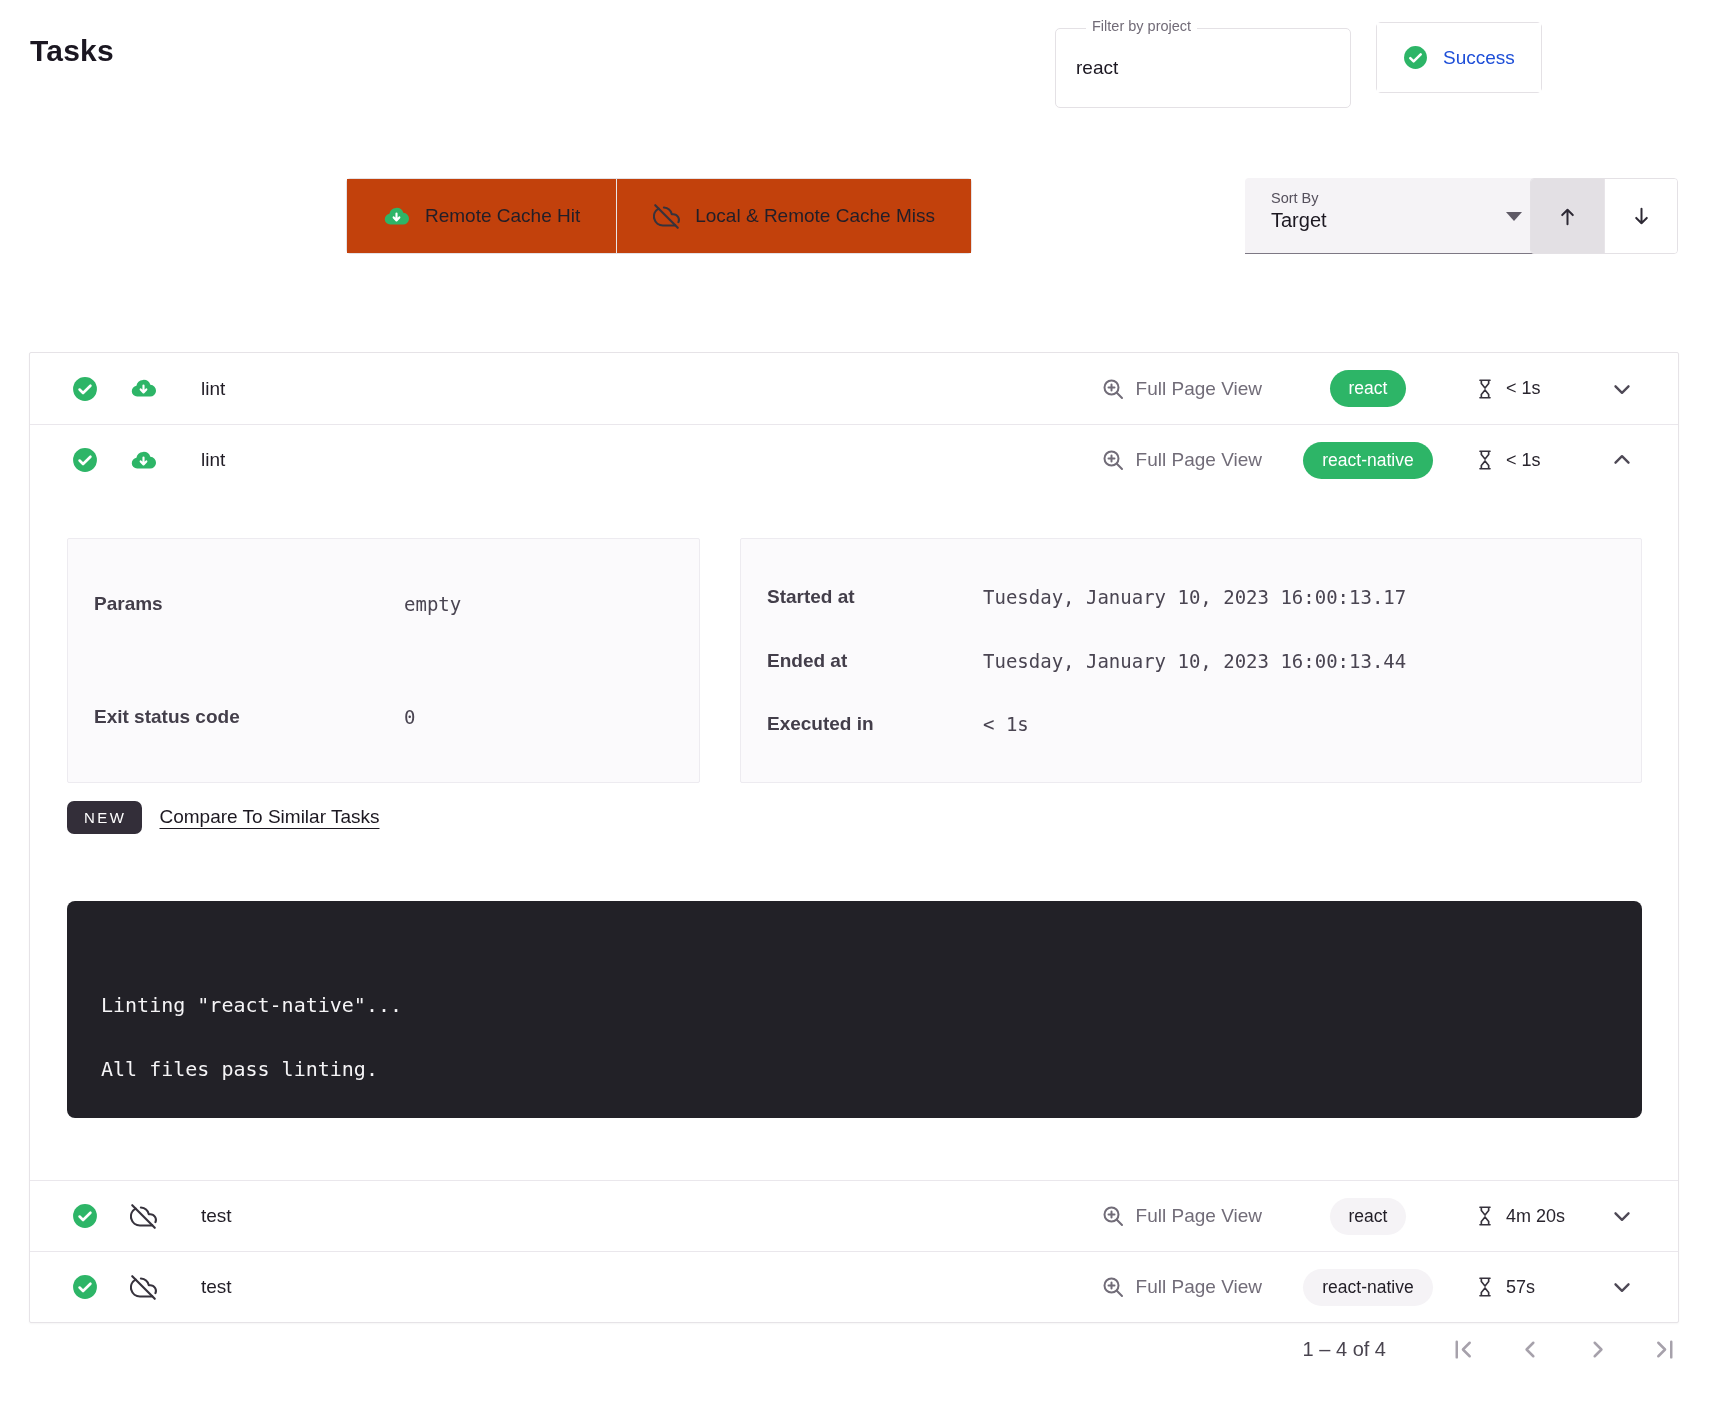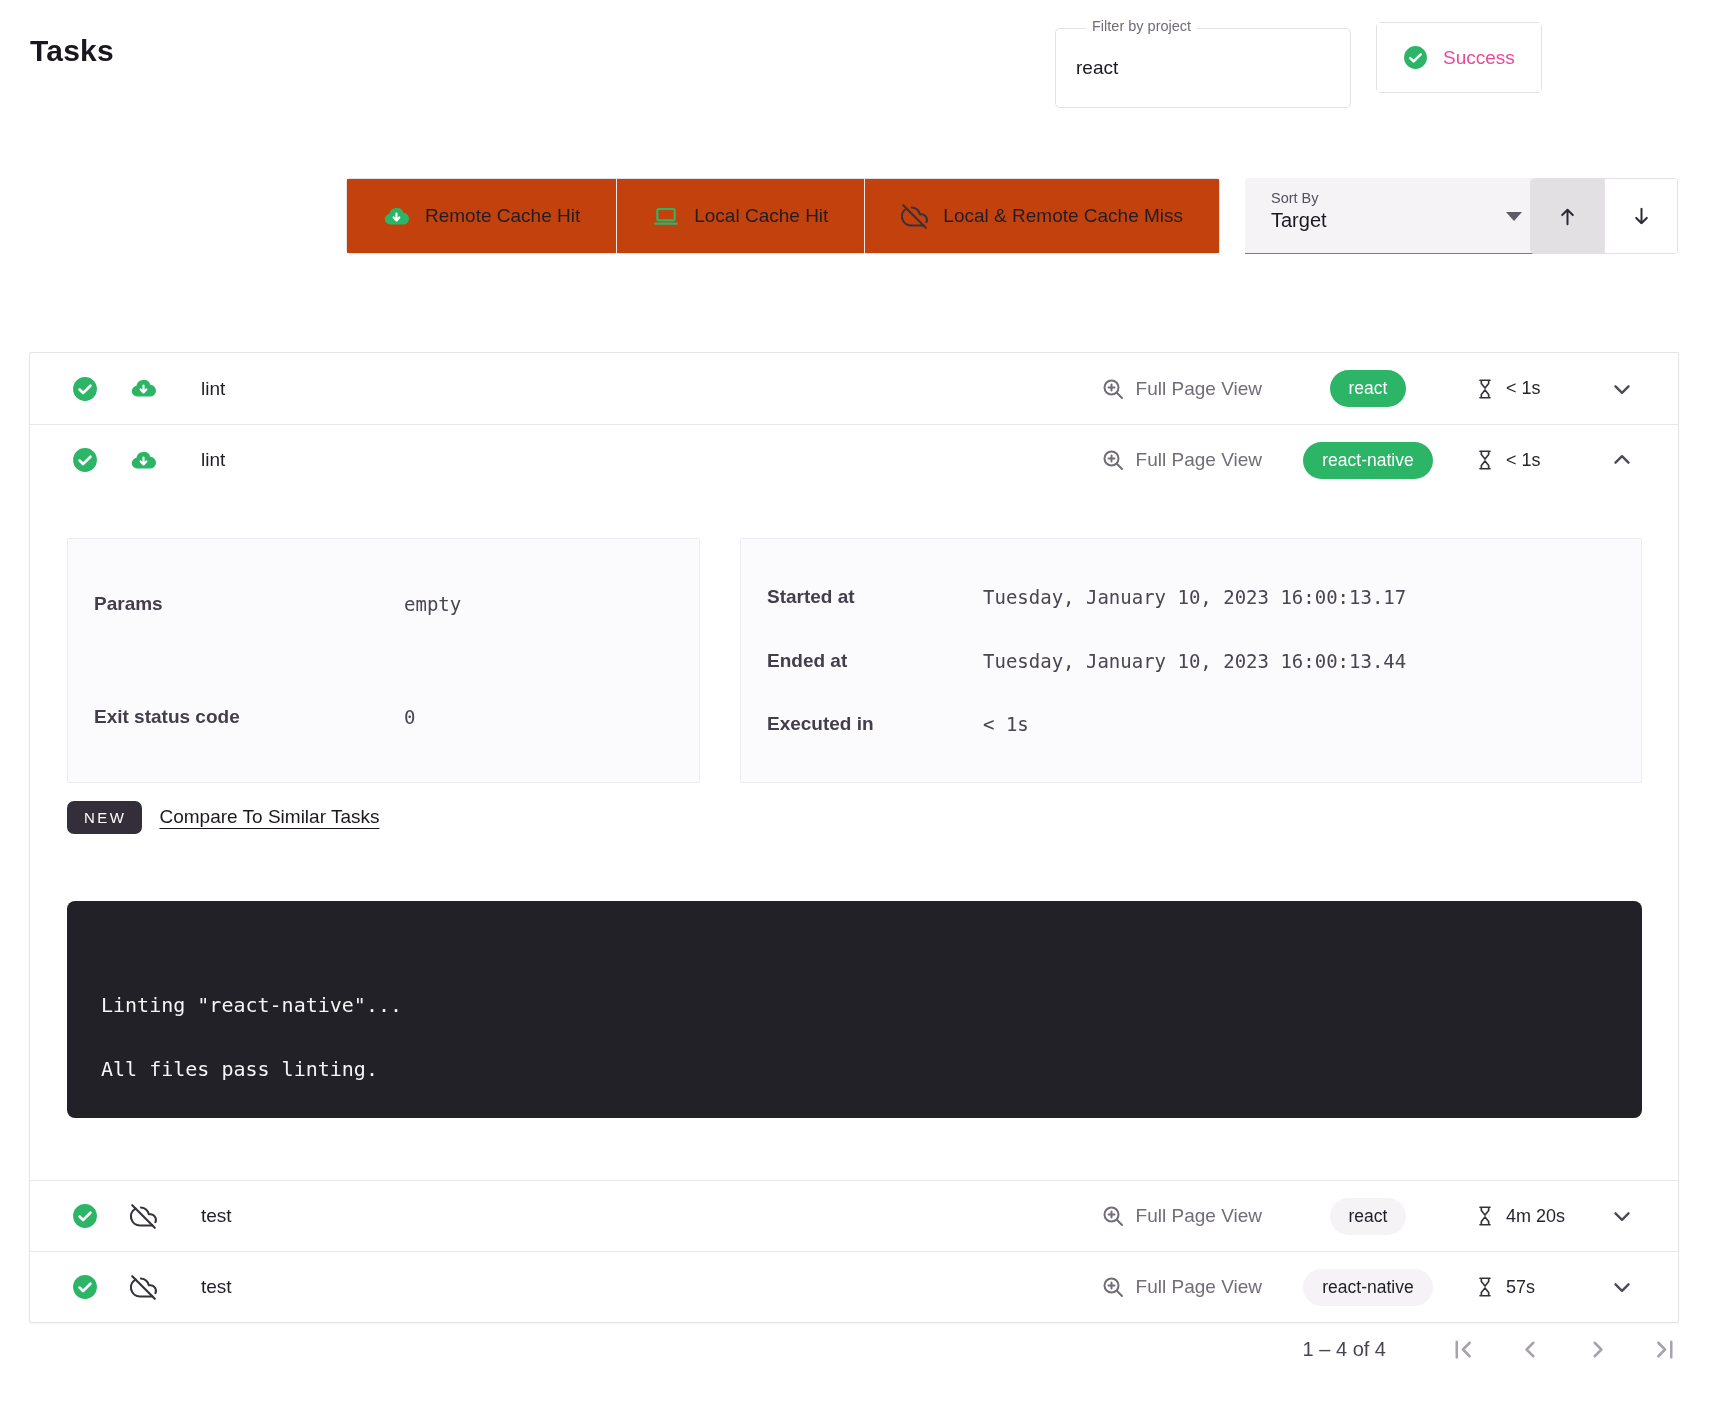--- a/index.html
+++ b/index.html
@@ -17,21 +17,21 @@
   .project-filter { left:1055px; top:28px; width:296px; height:80px;
     border:1px solid #e4e1e5; border-radius:5px; background:#fff; }
   .project-filter .flabel { position:absolute; top:-11px; left:30px; background:#fff;
     padding:0 6px; font-size:14.5px; color:#716b77; }
   .project-filter input { border:none; outline:none; width:100%; height:100%;
     padding:0 0 0 20px; font-size:19px; color:#1c1822; font-family:"Liberation Sans",sans-serif; background:transparent; }
 
   .status-group { left:1376px; top:22px; height:71px; display:flex;
     border:1px solid #e4e1e5; border-radius:5px; background:#fff; }
   .status-btn { display:flex; align-items:center; gap:15px; padding:0 26px; font-size:19px;
-    color:#ec4899; background:#fff; border:none; cursor:pointer; font-family:inherit; }
+    color:#1d4ed8; background:#fff; border:none; cursor:pointer; font-family:inherit; }
   .status-btn + .status-btn { border-left:1px solid #e8e5e9; }
 
   
   .cache-group { left:346px; top:178px; height:76px; display:flex;
     border:1px solid #e4e1e5; border-radius:4px; background:#fff; }
   .cache-btn { display:flex; align-items:center; gap:15px; padding:0 36px; font-size:19px;
     color:#221e28; background:#c2410c; border:none; cursor:pointer; font-family:Liberation Sans, sans-serif; white-space:nowrap; }
   .cache-btn + .cache-btn { border-left:1px solid #e8e5e9; }
 
   .sort-select { left:1245px; top:178px; width:301px; height:76px; background:#f5f3f6;
@@ -122,29 +122,20 @@
     <span style="display:flex">
       <svg viewBox="0 0 24 24" width="27" height="27">
           <path d="M6.3 19.2a4.8 4.8 0 0 1-.6-9.55 6.4 6.4 0 0 1 12.4-.9 4.35 4.35 0 0 1-.4 10.45z" fill="#2db567"></path>
           <path d="M12 9.3v5.6M9.5 12.8l2.5 2.7 2.5-2.7" stroke="#fff" stroke-width="1.9" fill="none" stroke-linecap="round" stroke-linejoin="round"></path>
         </svg>
     </span>
     <span>Remote Cache Hit</span>
   </button>
   <button class="cache-btn">
     <span style="display:flex">
-      <svg viewBox="0 0 24 24" width="26" height="26" fill="none" stroke="#2db567" stroke-width="2">
-          <rect x="4" y="5.5" width="16" height="10.5" rx="1.5"></rect>
-          <path d="M2 19h20" stroke-linecap="round"></path>
-        </svg>
-    </span>
-    <span>Local Cache Hit</span>
-  </button>
-  <button class="cache-btn">
-    <span style="display:flex">
       <svg viewBox="0 0 24 24" width="27" height="27" fill="none" stroke="#36323c" stroke-width="1.9" stroke-linecap="round" stroke-linejoin="round">
           <path d="M22.61 16.95A5 5 0 0 0 18 10h-1.26a8 8 0 0 0-7.05-6M5 5a8 8 0 0 0 4 15h9a5 5 0 0 0 1.7-.3"></path>
           <line x1="2" y1="2" x2="22" y2="22"></line>
         </svg>
     </span>
     <span>Local &amp; Remote Cache Miss</span>
   </button>
 </div>
 
 <div class="abs sort-select">

